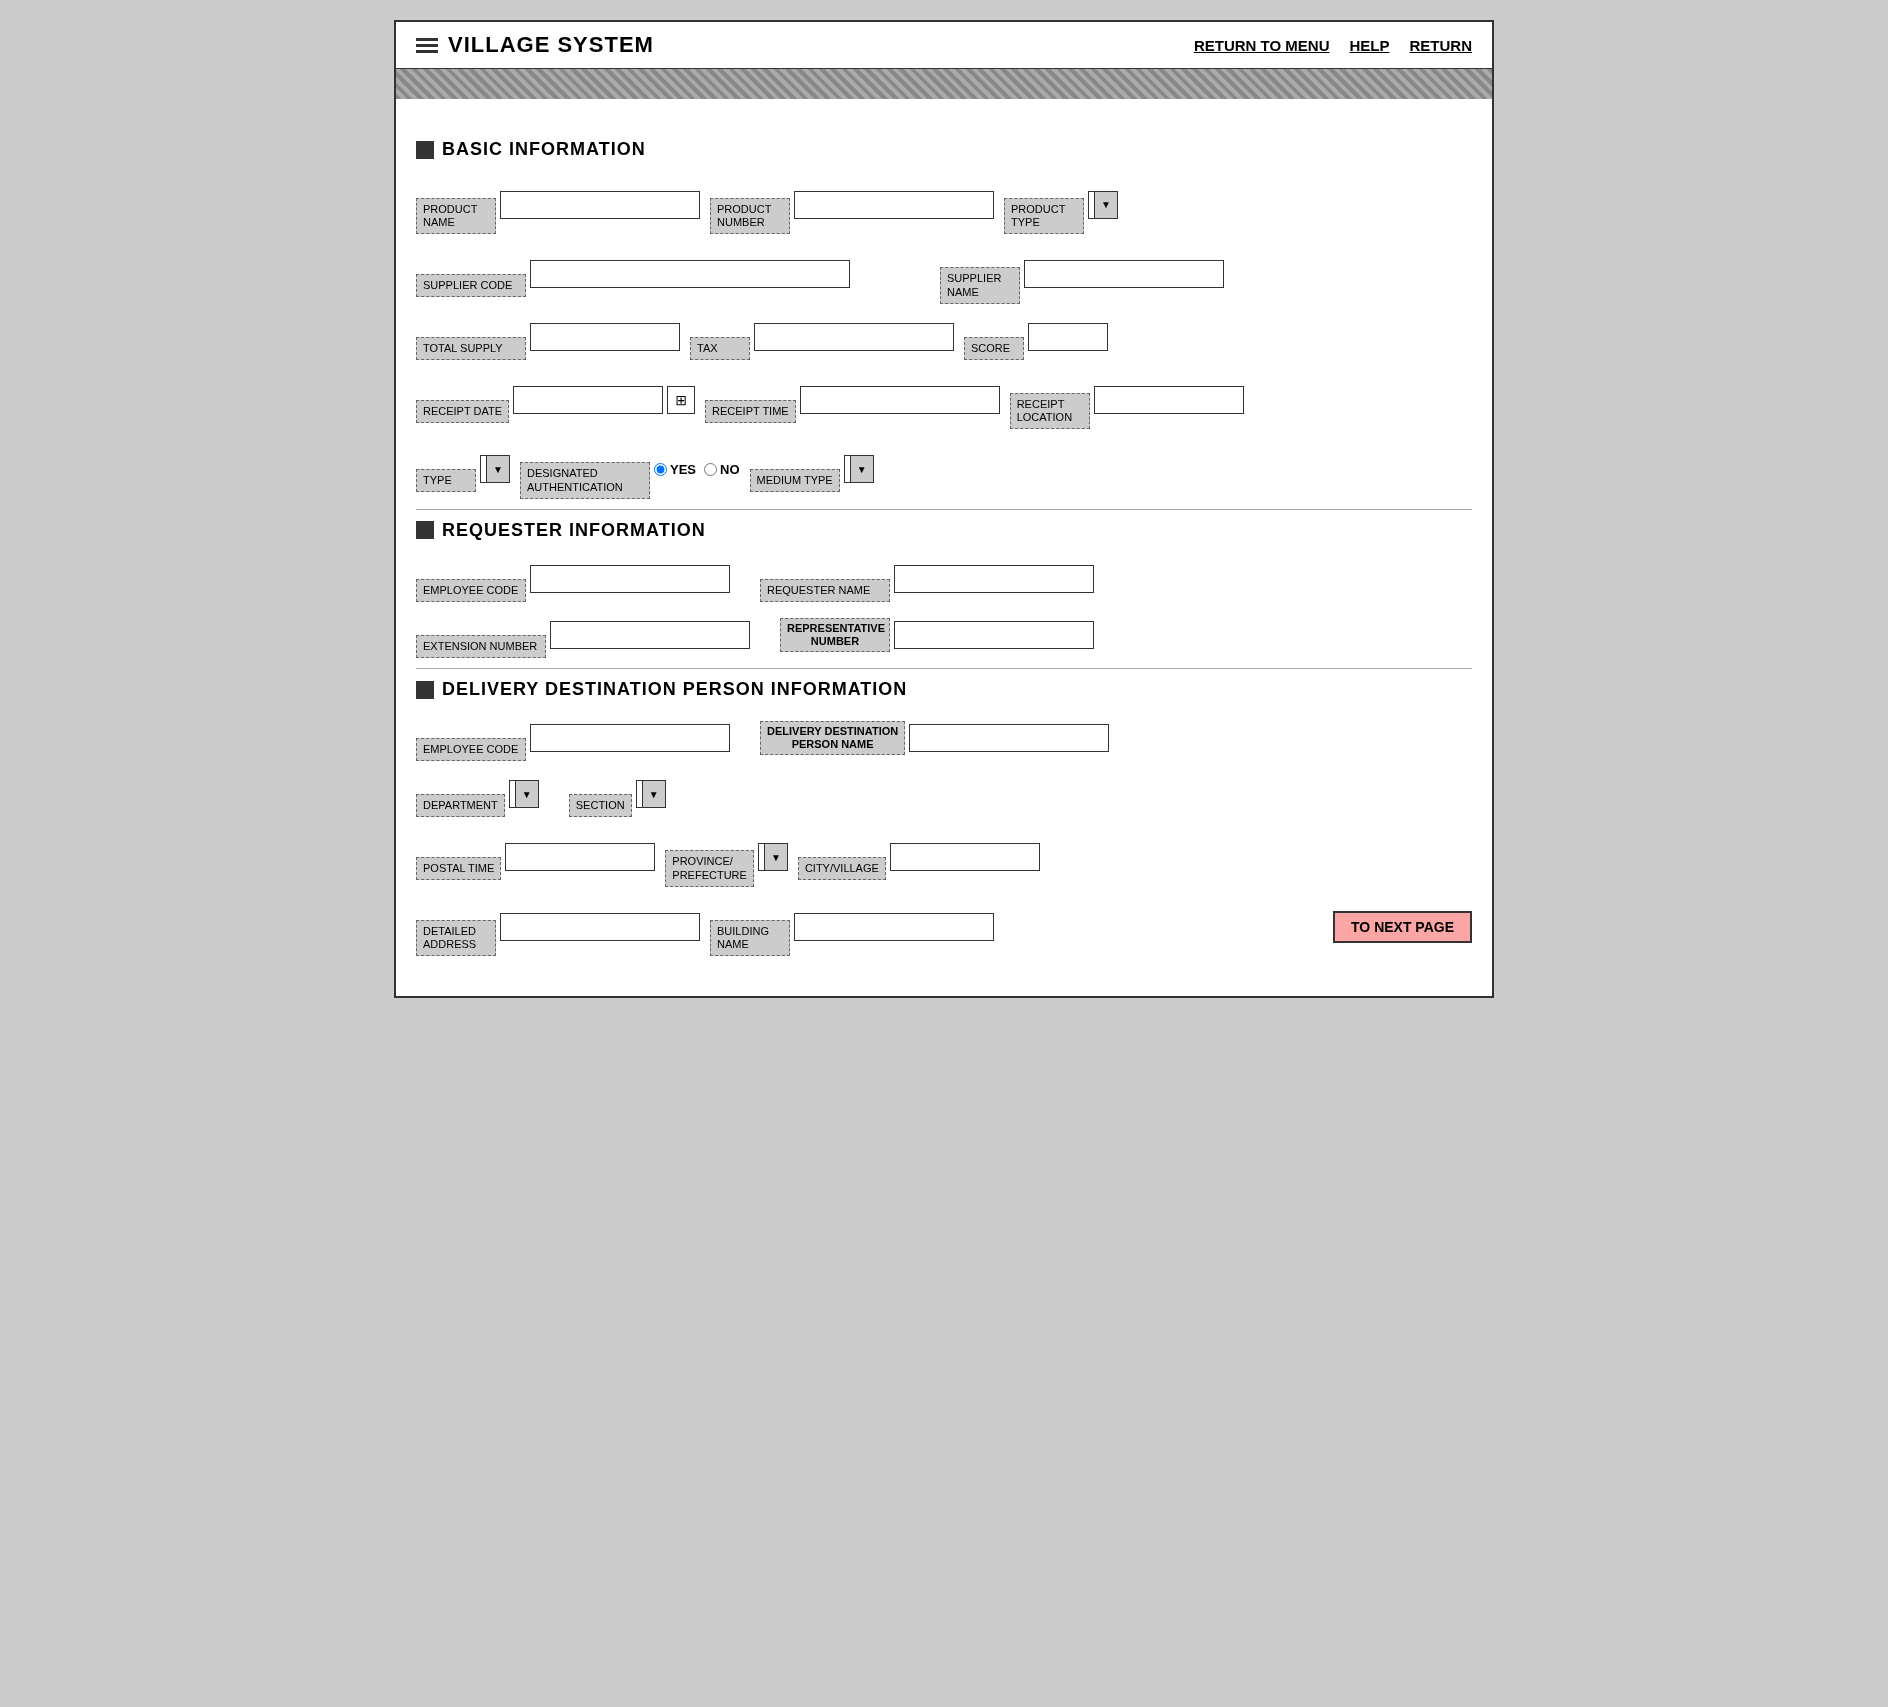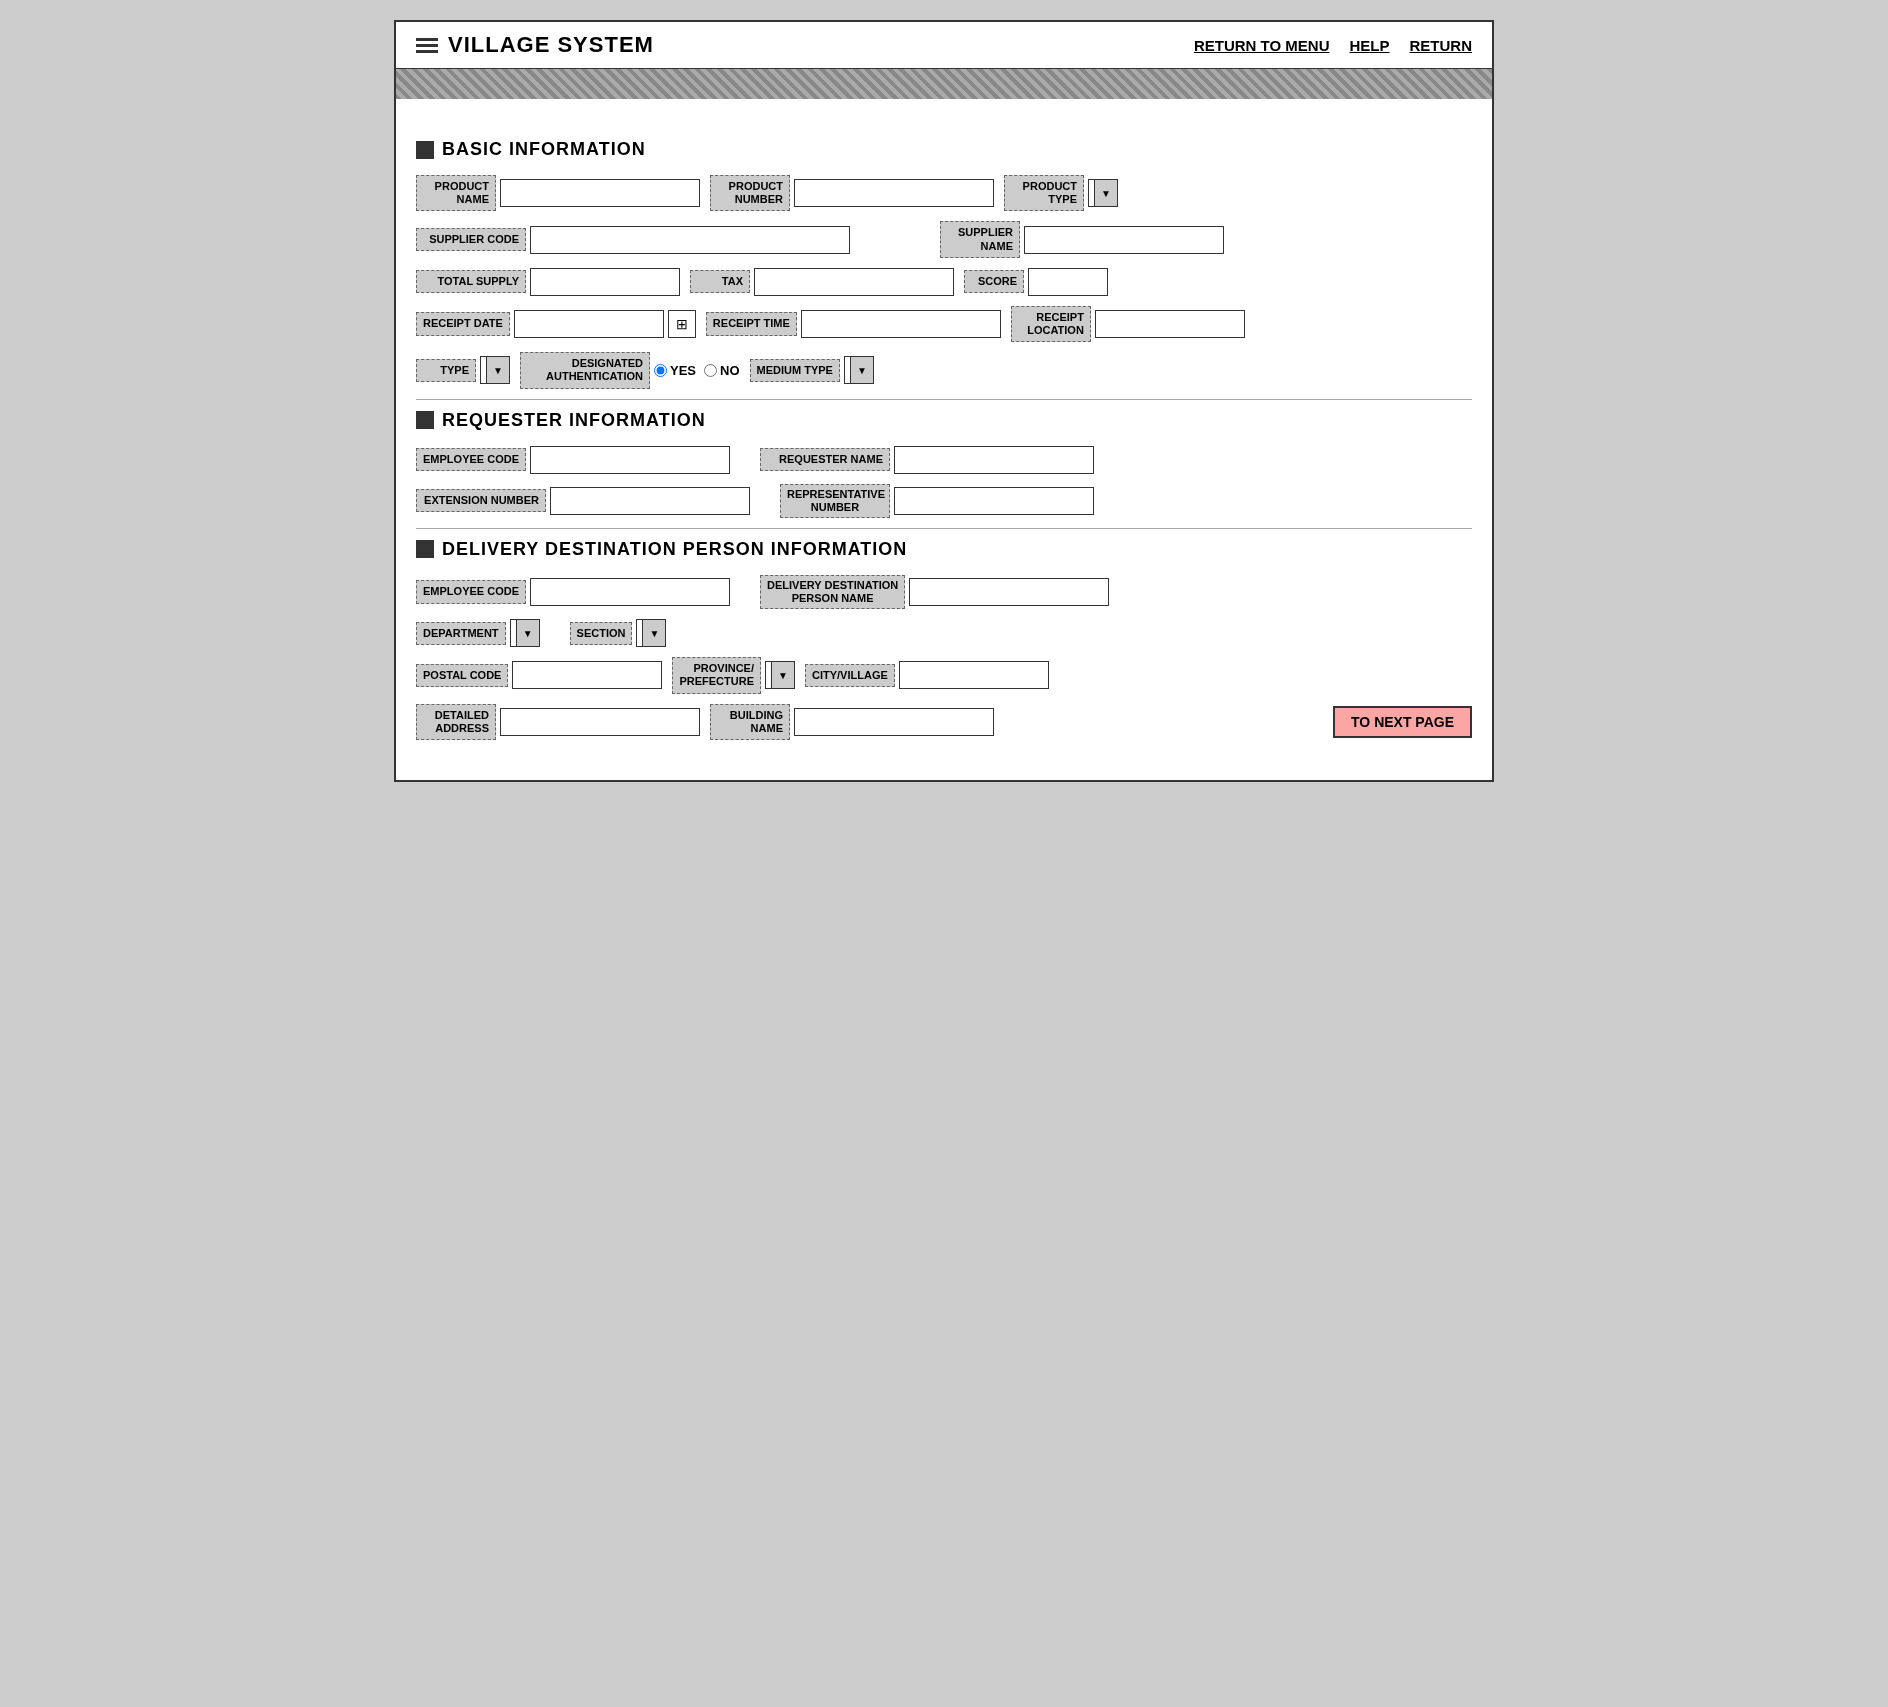--- a/index.html
+++ b/index.html
@@ -102,25 +102,26 @@
     .field-group {
       display: flex;
       align-items: center;
       gap: 4px;
     }
     .field-label {
       background: #ccc;
       border: 1px dashed #666;
       padding: 4px 6px;
       font-size: 11px;
-      font-weight: bold;
+      font-weight: normal;
       white-space: nowrap;
       line-height: 1.2;
       min-width: 80px;
-      text-align: right;
+      text-align: left;
+      margin-top: 23px;
     }
     .field-label.narrow { min-width: 60px; }
     .field-label.wide { min-width: 110px; }
     .field-label.xwide { min-width: 130px; }
     .field-input {
       border: 1px solid #333;
       height: 28px;
       background: #fff;
       outline: none;
       padding: 2px 4px;
@@ -407,21 +408,21 @@
           <select class="field-select lg">
             <option value=""></option>
           </select>
           <div class="select-arrow">▼</div>
         </div>
       </div>
     </div>
 
     <div class="form-row">
       <div class="field-group">
-        <div class="field-label">POSTAL CODE</div>
+        <div class="field-label">POSTAL TIME</div>
         <input type="text" class="field-input md" style="">
       </div>
       <div class="field-group">
         <div class="field-label">PROVINCE/<br>PREFECTURE</div>
         <div class="select-wrapper">
           <select class="field-select lg">
             <option value=""></option>
           </select>
           <div class="select-arrow">▼</div>
         </div>

